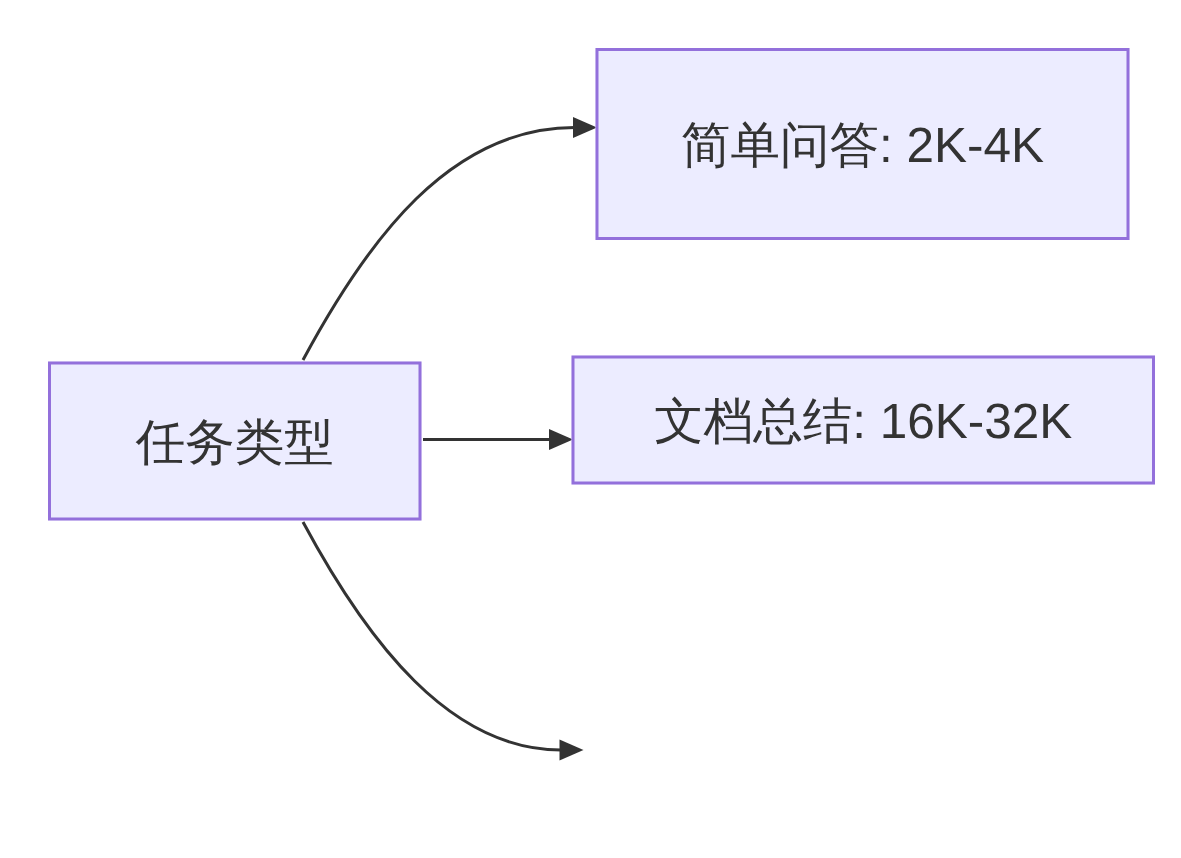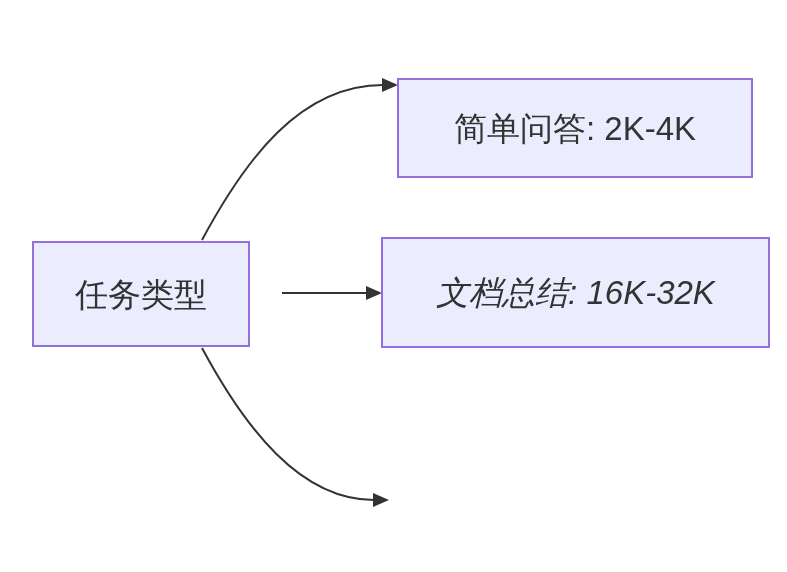--- a/index.html
+++ b/index.html
@@ -39,23 +39,23 @@
     background: var(--node-fill);
     border: 2px solid var(--node-border);
     color: var(--text-color);
     font-size: 33px;
     line-height: 1;
     display: flex;
     align-items: center;
     justify-content: center;
     white-space: nowrap;
   }
-  .node-root     { left: 32px;  top: 241px; width: 218px; height: 106px; }
-  .node-top      { left: 397px; top: 32px;  width: 356px; height: 100px; margin-top: 46px; }
-  .node-middle   { left: 381px; top: 237px; width: 389px; height: 111px; font-style: italic; }
+  .node-root     { left: 32px;  top: 241px; width: 249px; height: 106px; }
+  .node-top      { left: 397px; top: 32px;  width: 356px; height: 128px; }
+  .node-middle   { left: 381px; top: 237px; width: 389px; height: 86px; }
   .node-bottom   { left: 388px; top: 447px; width: 373px; height: 107px; }
 </style>
 </head>
 <body>
 
 <div class="canvas">
 
   <svg class="edges" width="787" height="572" viewBox="0 0 787 572" xmlns="http://www.w3.org/2000/svg">
 
     <path d="M202,240 C245,160 300,85 383,85"></path>

